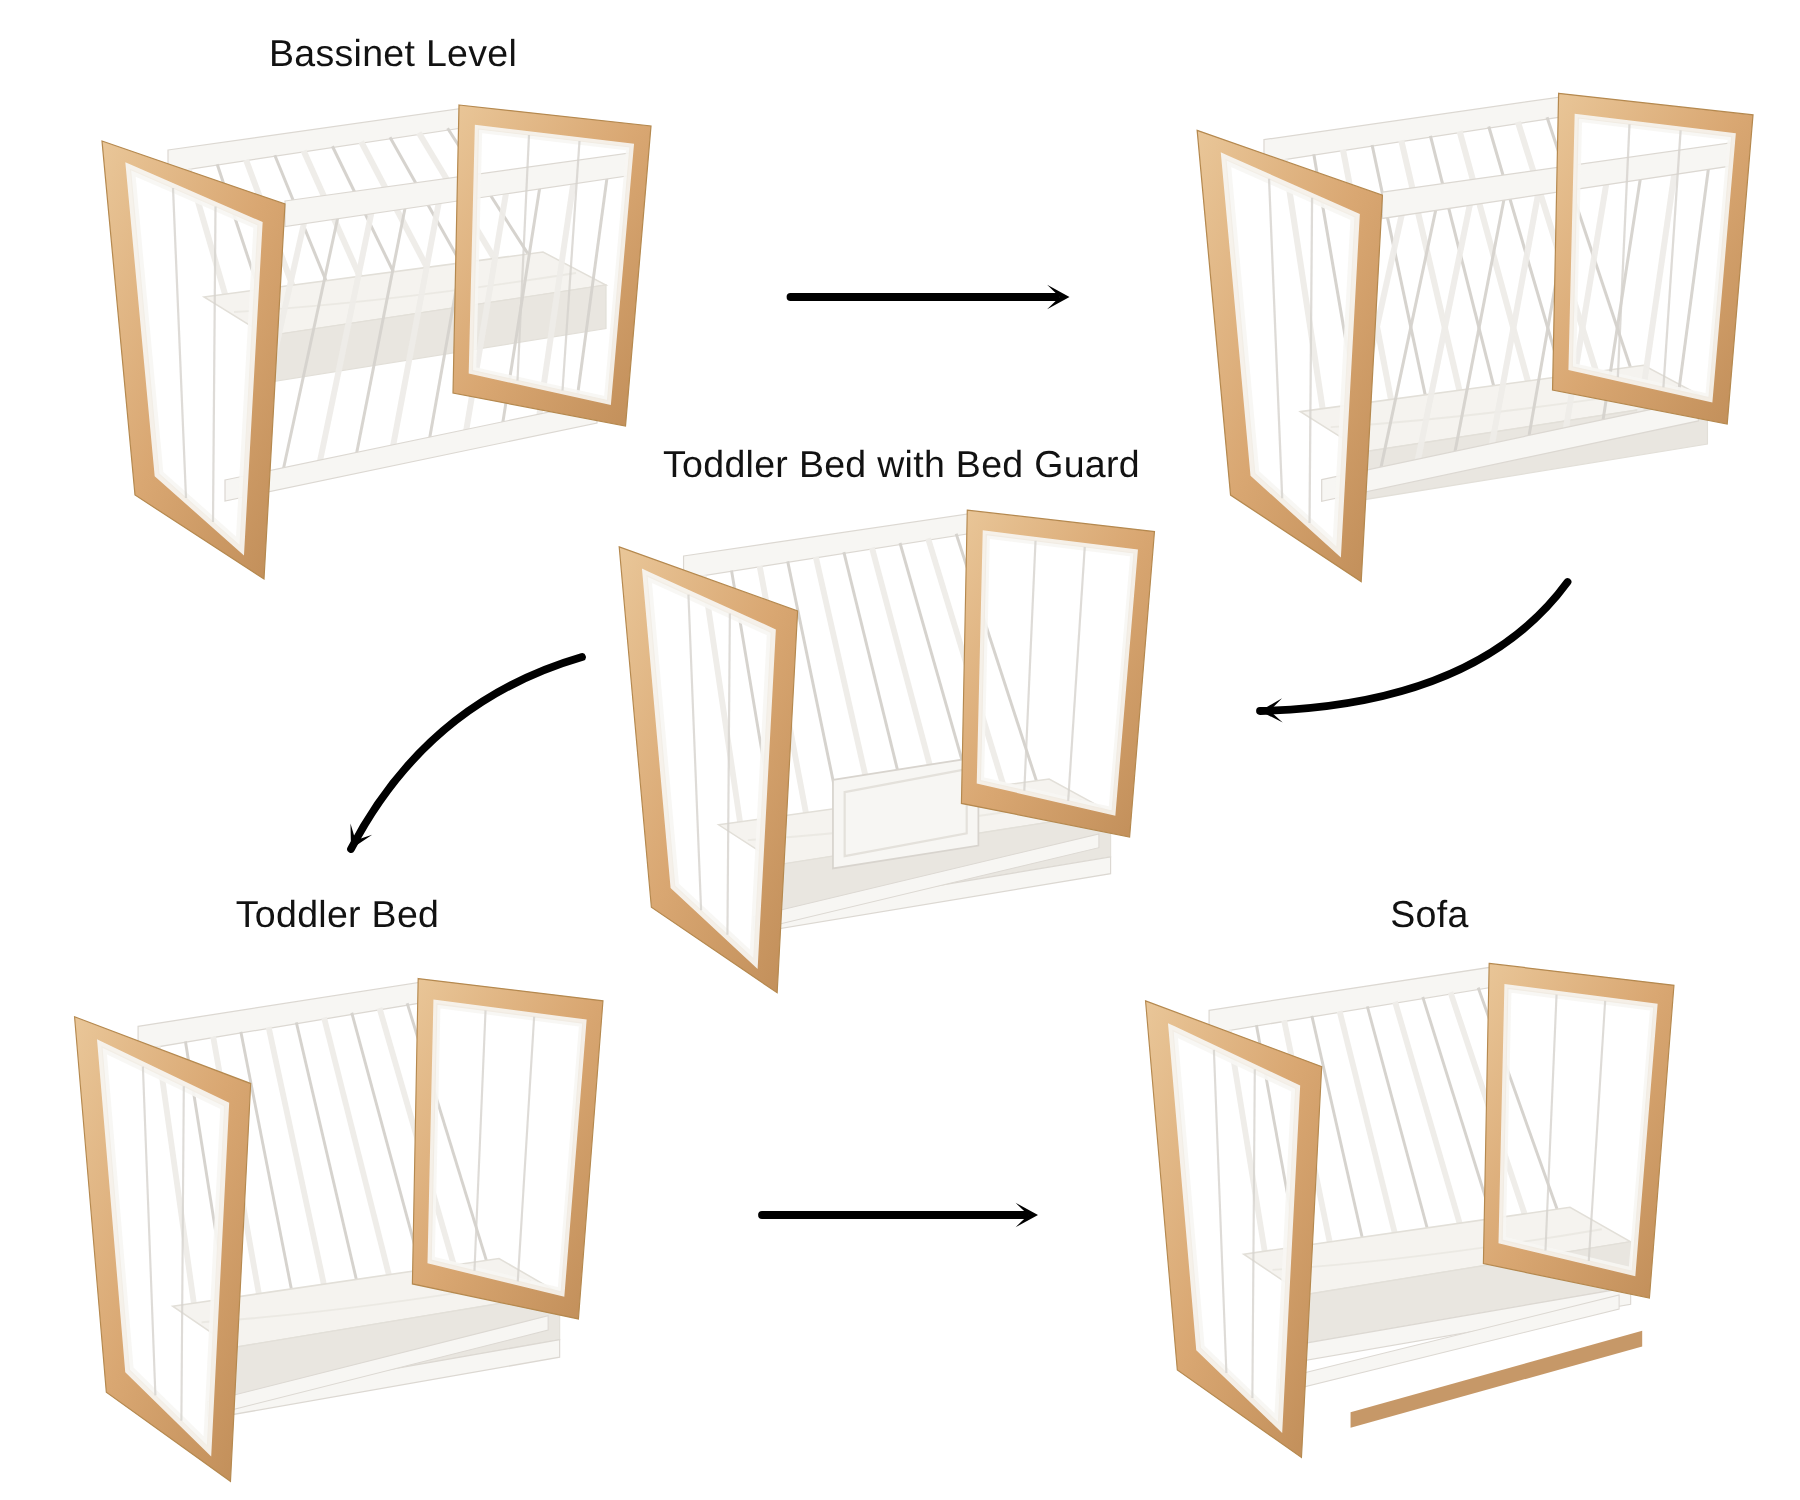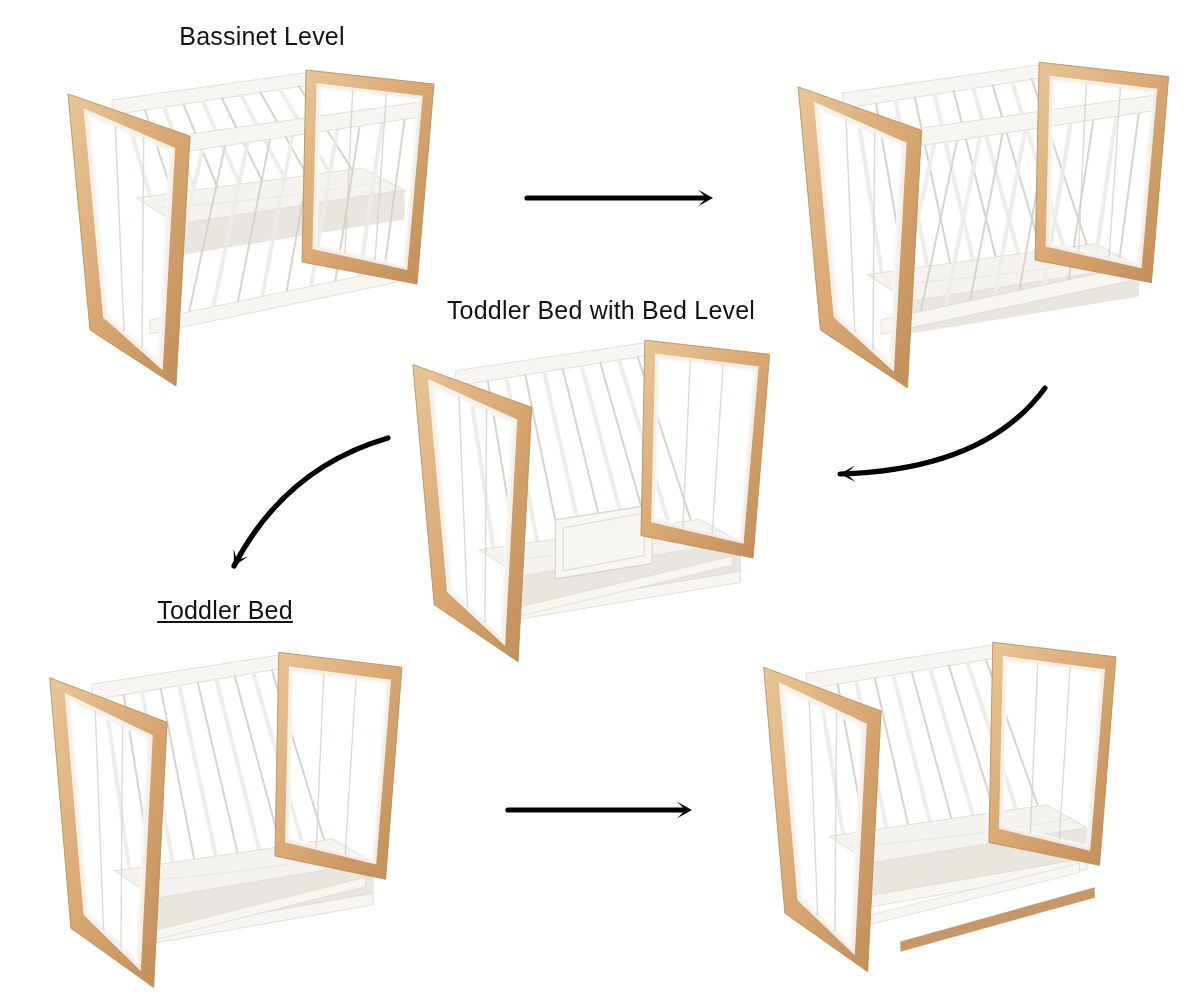--- a/index.html
+++ b/index.html
@@ -8,38 +8,39 @@
     position:relative;width:1200px;height:1000px;background:#ffffff;overflow:hidden;
     font-family:"Liberation Sans", sans-serif;
   }
   .stage-label{
     position:absolute;text-align:center;font-size:25px;font-weight:500;
     color:#121212;letter-spacing:0.2px;white-space:nowrap;
   }
   .label-bassinet{left:62px;top:22px;width:400px;text-align:center;}
   .label-cot{left:768px;top:22px;width:400px;}
   .label-guard{left:401px;top:296px;width:400px;}
-  .label-toddler{left:25px;top:596px;width:400px;text-decoration:underline;}
+  .label-toddler{left:25px;top:596px;width:400px;}
   .label-sofa{left:753px;top:596px;width:400px;}
   .stage-img{position:absolute;display:block;}
   .img-bassinet{left:60px;top:64px;width:400px;height:330px;}
   .img-cot{left:790px;top:56px;width:405px;height:340px;}
   .img-guard{left:405px;top:334px;width:390px;height:336px;}
   .img-toddler{left:42px;top:646px;width:385px;height:350px;}
   .img-sofa{left:756px;top:636px;width:385px;height:344px;}
   .arrow-layer{position:absolute;left:0;top:0;width:1200px;height:1000px;pointer-events:none;}
 </style>
 </head>
 <body>
 
 <div class="canvas">
 
   <div class="stage-label label-bassinet">Bassinet Level</div>
-  <div class="stage-label label-guard">Toddler Bed with Bed Level</div>
+  <div class="stage-label label-guard">Toddler Bed with Bed Guard</div>
   <div class="stage-label label-toddler">Toddler Bed</div>
+  <div class="stage-label label-sofa">Sofa</div>
 
   <svg class="stage-img img-bassinet" viewBox="0 0 400 330" preserveAspectRatio="none">
       <defs>
         <linearGradient id="wgbassinet" x1="0" y1="0" x2="1" y2="1">
           <stop offset="0" stop-color="#e9c698"></stop>
           <stop offset="0.5" stop-color="#d9a772"></stop>
           <stop offset="1" stop-color="#c08d58"></stop>
         </linearGradient>
       </defs>
       <polygon points="52,36 250,8 250,21 52,51" fill="#f7f6f3" stroke="#dcd8d2" stroke-width="0.8"></polygon>

